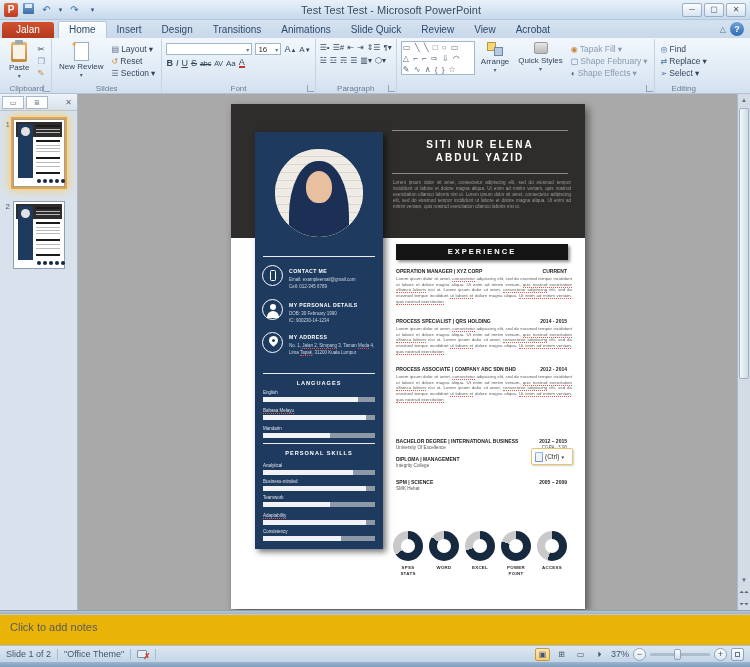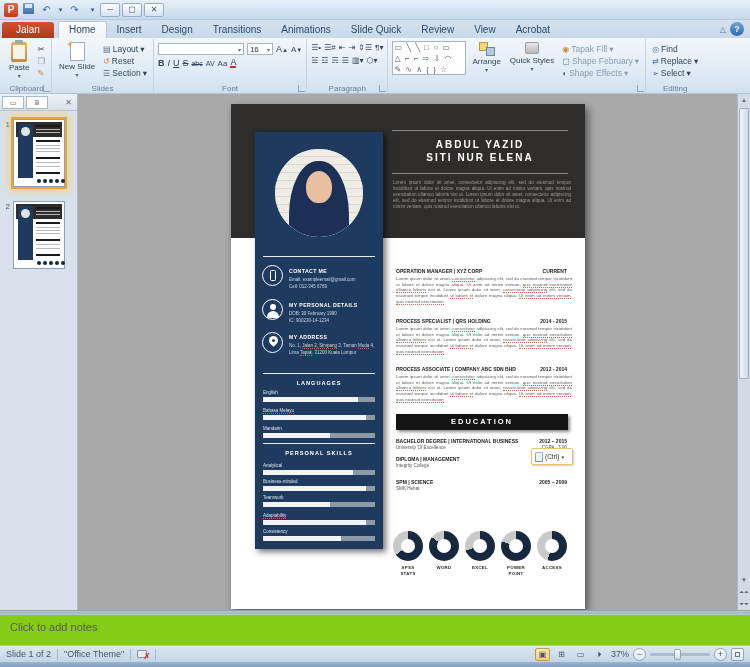--- a/index.html
+++ b/index.html
@@ -115,21 +115,21 @@
   .donut { position:absolute; width:30px; height:30px; border-radius:50%; }
   .donut:after { content:""; position:absolute; left:8px; top:8px; width:14px; height:14px; border-radius:50%; background:#fff; }
   .dlabel { position:absolute; width:44px; text-align:center; font-weight:bold; font-size:4.4px; line-height:5.6px; color:#2b2b2b; letter-spacing:.3px; }
 
   .pastebtn { position:absolute; left:300px; top:344px; width:42px; height:17px; background:#fdfdfd; border:1px solid #e8c56c; border-radius:2px; display:flex; align-items:center; gap:2px; padding:0 3px; font-size:6.5px; color:#333; z-index:5; box-shadow:1px 1px 2px rgba(0,0,0,.2); }
   .pclip { width:8px; height:10px; background:linear-gradient(#9db8d6,#6d8fb5); border-radius:1px; position:relative; }
   .pclip:before { content:""; position:absolute; top:1px; left:1px; right:1px; bottom:1px; background:#eef3f8; }
 
   
   .notes-split { height:4px; background:linear-gradient(#b9c6d4,#9fb0c2); border-top:1px solid #8fa0b2; }
-  .notes { height:31px; background:#84cc16; border-top:1px solid #c0c8d0; padding:6px 0 0 10px; font-size:11px; color:#5a5a5a; }
+  .notes { height:31px; background:#eab308; border-top:1px solid #c0c8d0; padding:6px 0 0 10px; font-size:11px; color:#5a5a5a; }
   .statusbar { height:17px; background:linear-gradient(#dde8f2,#c3d5e7); border-top:1px solid #a9bccf; display:flex; align-items:center; font-size:9px; color:#44546a; padding:0 6px; gap:6px; }
   .ssep { width:1px; height:11px; background:#a9bccf; }
   .spellico { position:relative; width:12px; height:11px; }
   .spellico .book { position:absolute; left:0; top:1px; width:10px; height:8px; background:#e8eef5; border:1px solid #7d93ad; border-radius:1px; }
   .spellico .x { position:absolute; right:-1px; bottom:-1px; color:#d03a2a; font-size:8px; font-weight:bold; line-height:8px; }
   .sb-right { margin-left:auto; display:flex; align-items:center; gap:4px; }
   .viewbtn { width:15px; height:13px; font-size:8px; text-align:center; line-height:12px; color:#44546a; border:1px solid transparent; }
   .viewbtn.sel { background:linear-gradient(#fde9b8,#f7cf76); border:1px solid #c89a3f; border-radius:2px; }
   .zbtn { width:13px; height:13px; border-radius:50%; border:1px solid #8fa4bb; background:linear-gradient(#fff,#dce6f0); text-align:center; line-height:11px; font-size:9px; color:#44546a; }
   .ztrack { width:60px; height:3px; background:#aebdcd; border-radius:2px; position:relative; }
@@ -145,20 +145,21 @@
 
   <div class="titlebar">
     <div class="qat">
       <div class="pptico">P</div>
       <span class="qbtn"><span class="save-glyph"></span></span>
       <span class="qbtn" style="color:#2f6cb0;">↶</span>
       <span class="qbtn" style="width:7px;font-size:7px;">▾</span>
       <span class="qbtn" style="color:#2f6cb0;">↷</span>
       <span class="qbtn" style="font-size:7px;">▾</span>
     </div>
+    <div class="title-text">Test Test Test - Microsoft PowerPoint</div>
     <div class="winbtns">
       <div class="winbtn">─</div>
       <div class="winbtn">▢</div>
       <div class="winbtn">✕</div>
     </div>
   </div>
 
   <div class="tabrow">
     <div class="ftab">Jalan</div>
     <div class="rtab active">Home</div>
@@ -187,21 +188,21 @@
         <span class="sbtn" style="color:#7d93ad;">❐</span>
         <span class="sbtn" style="color:#c58a3c;">✎</span>
       </div>
       <div class="glabel">Clipboard</div>
       <div class="launcher"></div>
     </div>
 
     <div class="rgroup">
       <div class="bigbtn">
         <div class="page-ico"></div>
-        <span class="lbl">New Slide</span>
+        <span class="lbl">New Review</span>
           <span class="mini" style="font-size:6px;">▾</span>
       </div>
       <div class="smallcol" style="padding-top:3px;">
         <span class="sbtn"><span class="mini">▤</span><span>Layout</span> ▾</span>
         <span class="sbtn">
             <span class="mini" style="color:#c58a3c;">↺</span>
             <span>Reset</span>
           </span>
         <span class="sbtn"><span class="mini">☰</span><span>Section</span> ▾</span>
       </div>
@@ -357,22 +358,22 @@
           </div>
         </div>
       </div>
     </div>
 
     <div class="workspace">
       <div class="slide">
         <div class="dkhead"></div>
         <div class="hr-rule" style="top:26px;"></div>
         <div class="res-name" style="top:34px;">
+          <div>SITI NUR ELENA</div>
           <div>ABDUL YAZID</div>
-          <div>SITI NUR ELENA</div>
         </div>
         <div class="hr-rule" style="top:69px;"></div>
         <div class="res-intro" style="top:76px;">Lorem ipsum dolor sit amet, consectetur adipiscing elit, sed do eiusmod tempor incididunt ut labore et dolore magna aliqua. Ut enim ad minim veniam, quis nostrud exercitation ullamco laboris nisi ut. Lorem ipsum dolor sit amet, consectetur adipiscing elit, sed do eiusmod tempor incididunt ut labore et dolore magna aliqua. Ut enim ad minim veniam, quis nostrud exercitation ullamco laboris nisi ut.</div>
 
         <div class="sidepanel">
           <div class="photo">
             <div class="brick"></div>
             <div class="hijab"></div>
             <div class="face"></div>
           </div>
@@ -431,31 +432,31 @@
           <div class="bar-label sperr" style="top:381px;">Adaptability</div>
           <div class="bar" style="top:388px;">
               <i style="width: 92%;"></i>
             </div>
           <div class="bar-label" style="top:397px;">Consistency</div>
           <div class="bar" style="top:404px;">
               <i style="width: 70%;"></i>
             </div>
         </div>
 
+        <div class="banner" style="top:140px;">EXPERIENCE</div>
         <div class="jobrole" style="top:164px;">OPERATION MANAGER | XYZ CORP</div>
         <div class="jobdate" style="top:164px;">CURRENT</div>
         <div class="jobbody" style="top:172px;"><span>Lorem ipsum dolor sit amet, </span><span class="sperr">consectetur</span><span> adipiscing elit, sed do eiusmod tempor incididunt ut labore et dolore magna aliqua. Ut enim ad minim veniam, </span><span class="sperr">quis nostrud exercitation ullamco laboris</span><span> nisi ut. Lorem ipsum dolor sit amet, </span><span class="sperr">consectetur adipiscing</span><span> elit, sed do eiusmod tempor incididunt </span><span class="sperr">ut labore et</span><span> dolore magna aliqua. </span><span class="sperr">Ut enim ad minim veniam</span><span>, </span><span class="sperr">quis nostrud exercitation</span></div>
         <div class="jobrole" style="top:214px;">PROCESS SPECIALIST | QRS HOLDING</div>
         <div class="jobdate" style="top:214px;">2014 - 2015</div>
         <div class="jobbody" style="top:222px;"><span>Lorem ipsum dolor sit amet, </span><span class="sperr">consectetur</span><span> adipiscing elit, sed do eiusmod tempor incididunt ut labore et dolore magna aliqua. Ut enim ad minim veniam, </span><span class="sperr">quis nostrud exercitation ullamco laboris</span><span> nisi ut. Lorem ipsum dolor sit amet, </span><span class="sperr">consectetur adipiscing</span><span> elit, sed do eiusmod tempor incididunt </span><span class="sperr">ut labore et</span><span> dolore magna aliqua. </span><span class="sperr">Ut enim ad minim veniam</span><span>, </span><span class="sperr">quis nostrud exercitation</span></div>
         <div class="jobrole" style="top:262px;">PROCESS ASSOCIATE | COMPANY ABC SDN BHD</div>
         <div class="jobdate" style="top:262px;">2012 - 2014</div>
         <div class="jobbody" style="top:270px;"><span>Lorem ipsum dolor sit amet, </span><span class="sperr">consectetur</span><span> adipiscing elit, sed do eiusmod tempor incididunt ut labore et dolore magna aliqua. Ut enim ad minim veniam, </span><span class="sperr">quis nostrud exercitation ullamco laboris</span><span> nisi ut. Lorem ipsum dolor sit amet, </span><span class="sperr">consectetur adipiscing</span><span> elit, sed do eiusmod tempor incididunt </span><span class="sperr">ut labore et</span><span> dolore magna aliqua. </span><span class="sperr">Ut enim ad minim veniam</span><span>, </span><span class="sperr">quis nostrud exercitation</span></div>
 
-        <div class="banner" style="top:310px;">EDUCATION</div>
         <div class="edu-deg" style="top:334px;">BACHELOR DEGREE | INTERNATIONAL BUSINESS</div>
         <div class="edu-sch" style="top:341px;">University Of Excellence</div>
         <div class="edu-date" style="top:334px;">2012 – 2015</div>
         <div class="edu-extra" style="top:341px;">CGPA : 3.90</div>
         <div class="edu-deg" style="top:352px;">DIPLOMA | MANAGEMENT</div>
         <div class="edu-sch" style="top:359px;">Integrity College</div>
         <div class="edu-deg" style="top:375px;">SPM | SCIENCE</div>
         <div class="edu-sch" style="top:382px;">SMK Hebat</div>
         <div class="edu-date" style="top:375px;">2005 – 2009</div>
 

